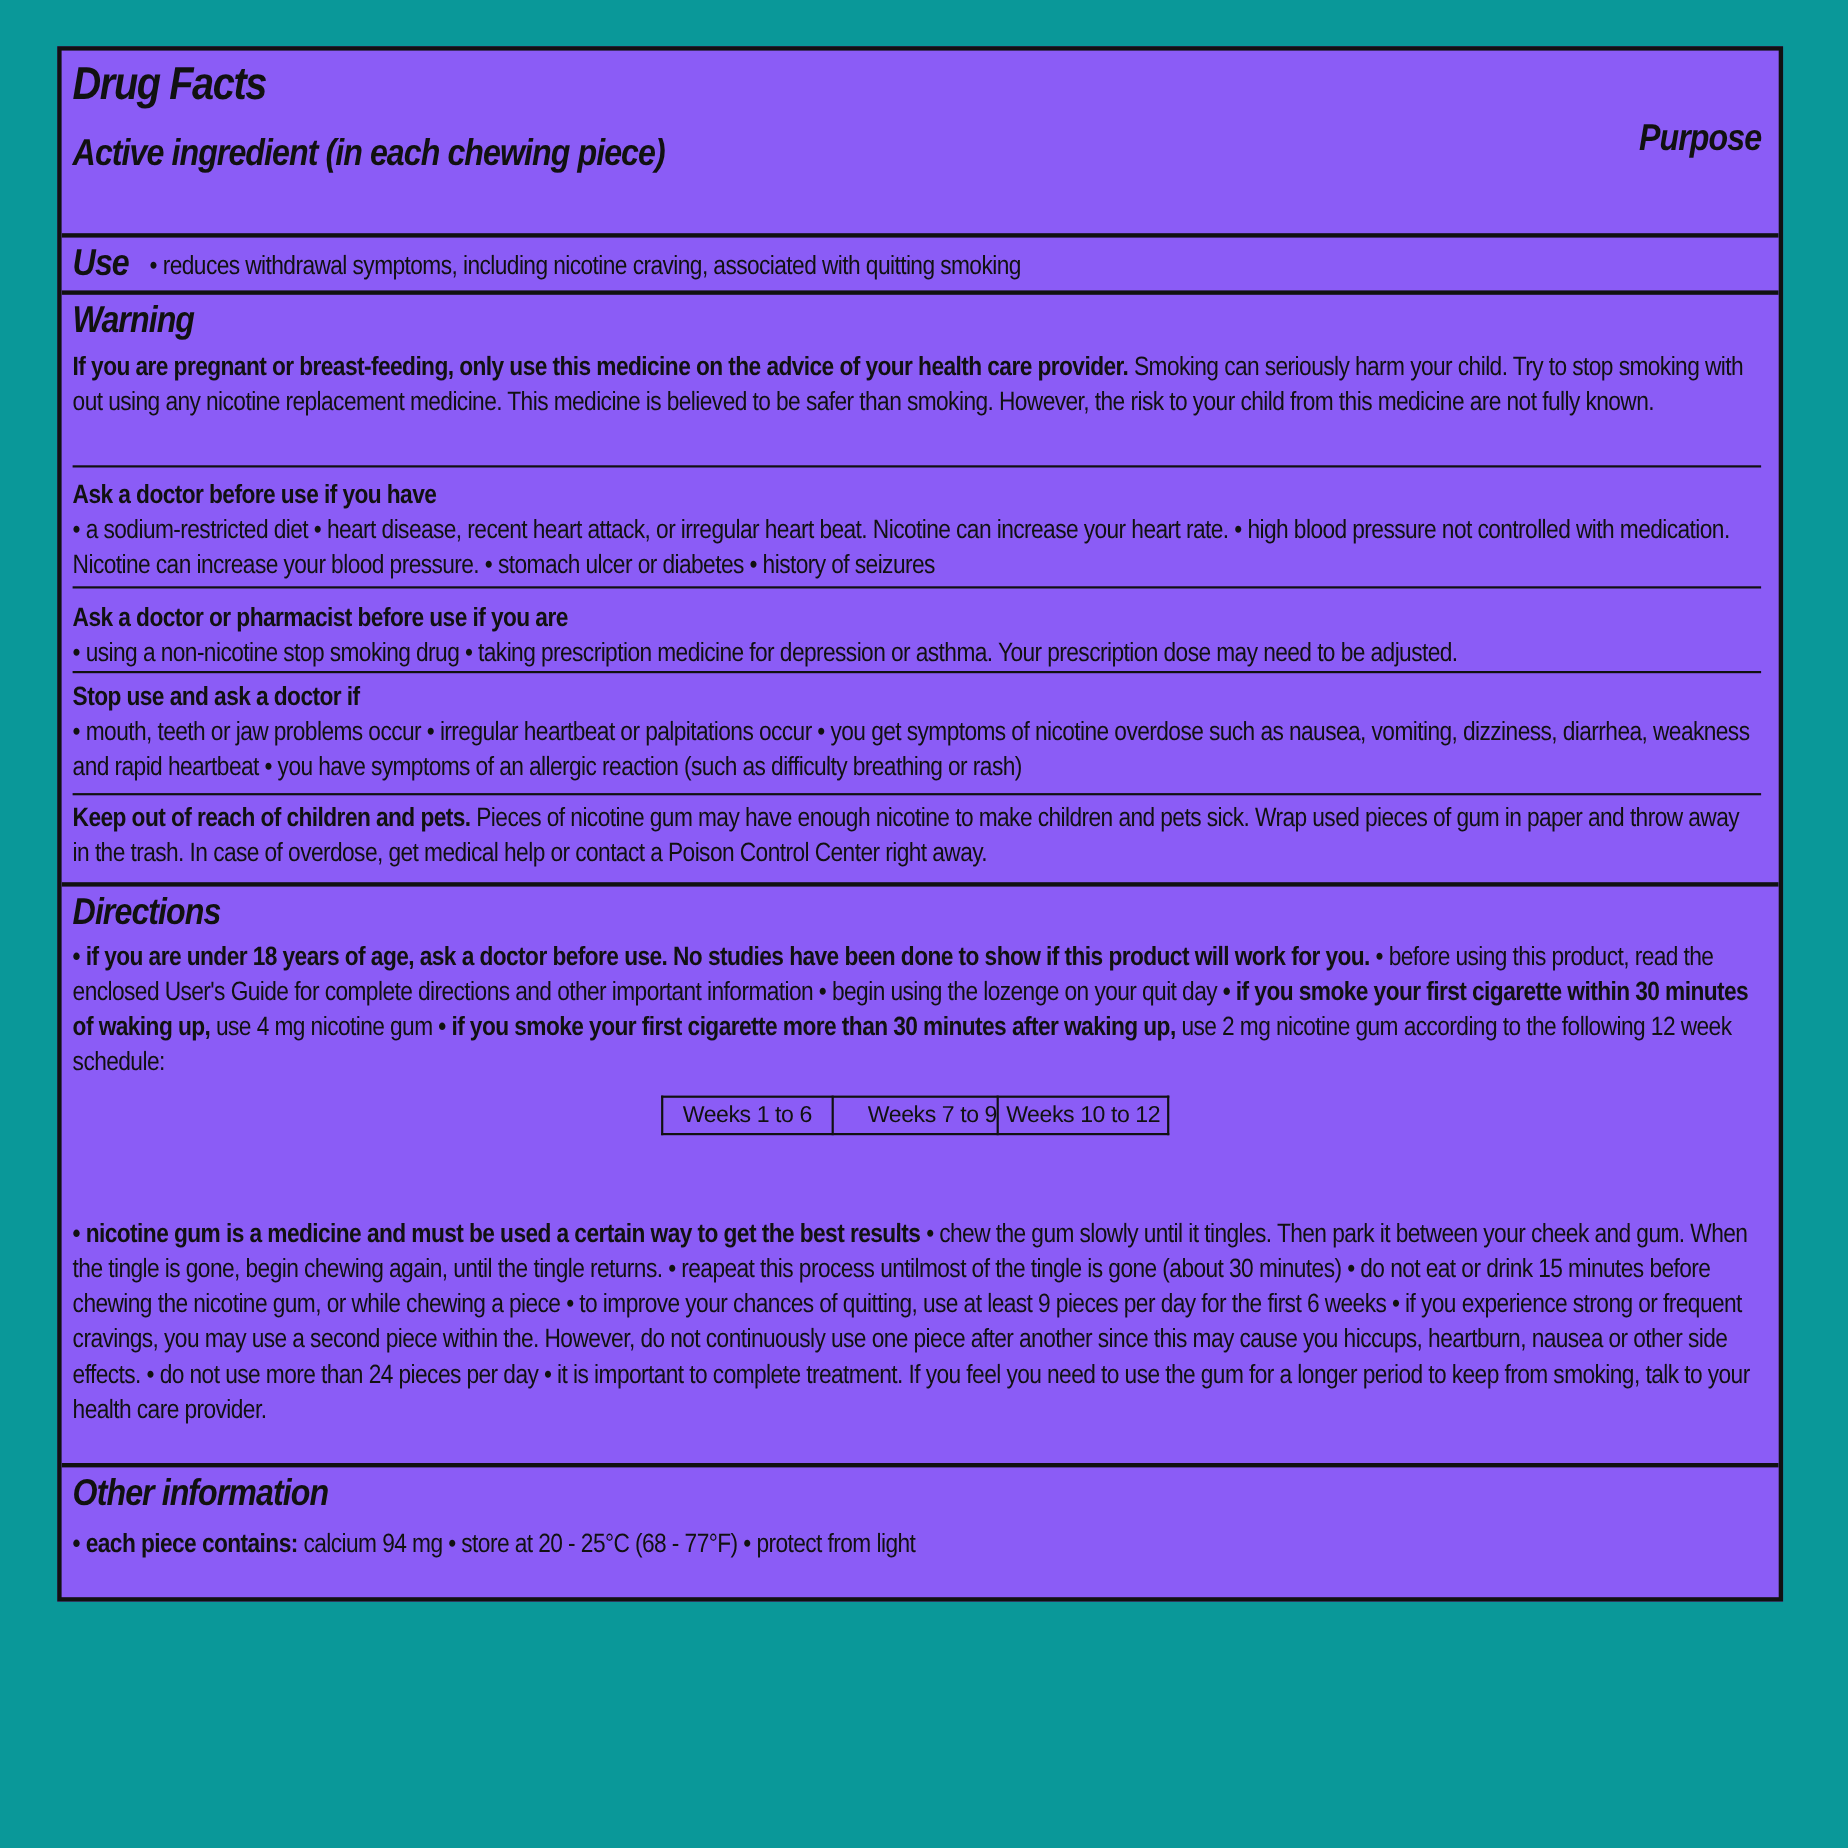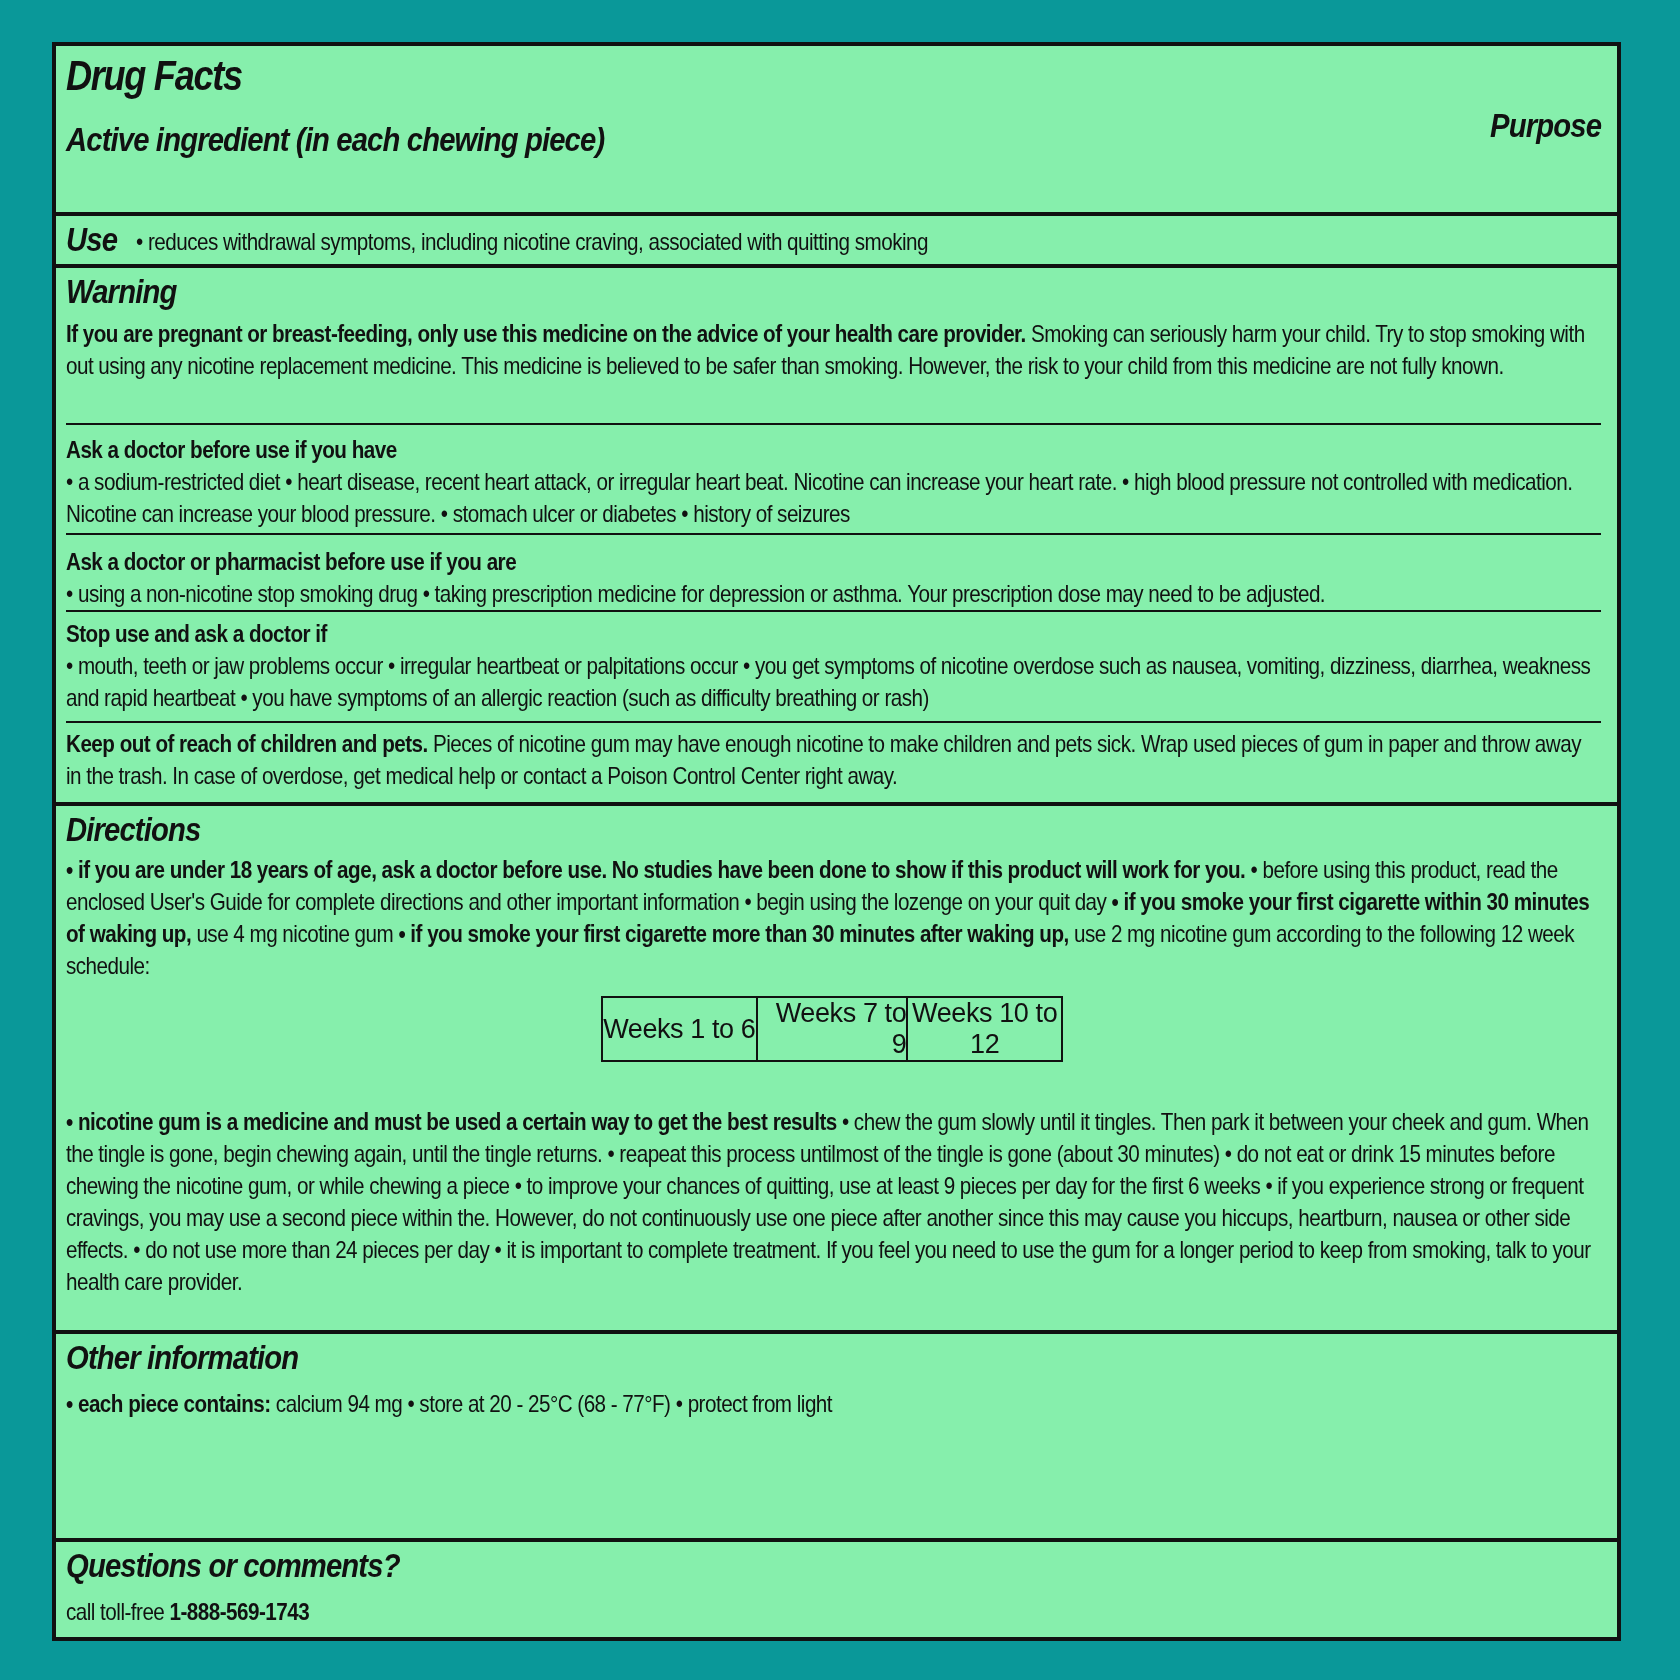--- a/index.html
+++ b/index.html
@@ -7,22 +7,22 @@
       width: 1680px; height: 1680px;
       background: #0a9899;
       position: relative;
       overflow: hidden;
       font-family: "Liberation Sans", sans-serif;
       color: #111;
     }
     .panel {
       position: absolute;
       left: 52px; top: 42px;
-      width: 1569px; height: 1599px;
-      background: #86efac;
+      width: 1569px; height: 1414px;
+      background: #8b5cf6;
       border: 4px solid #111;
       box-sizing: border-box;
       overflow: hidden;
     }
     .sec { position: absolute; left: 0; right: 0; border-top: 4px solid #111; box-sizing: border-box; }
     .sec.first { border-top: none; }
     .h1 {
       font-weight: bold; font-style: italic;
       font-size: 42px; letter-spacing: -1.5px;
       transform: scaleX(0.86); transform-origin: left top;
@@ -41,21 +41,21 @@
       letter-spacing: -0.6px;
       transform: scaleX(0.86); transform-origin: left top;
       position: absolute;
     }
     .nowrap { white-space: nowrap; }
     .b { font-weight: bold; }
     .thin { position: absolute; left: 10px; right: 16px; height: 0; border-top: 2px solid #111; }
     table.sched {
       position: absolute;
       border-collapse: collapse;
-      font-size: 27px;
+      font-size: 21px;
       letter-spacing: -0.4px;
     }
     table.sched td {
       border: 2px solid #111;
       text-align: center;
       padding: 0;
     }
     table.sched tr.hdr td { height: 32px; }
     table.sched tr.val td { height: 70px; line-height: 28px; }
     .dots {

